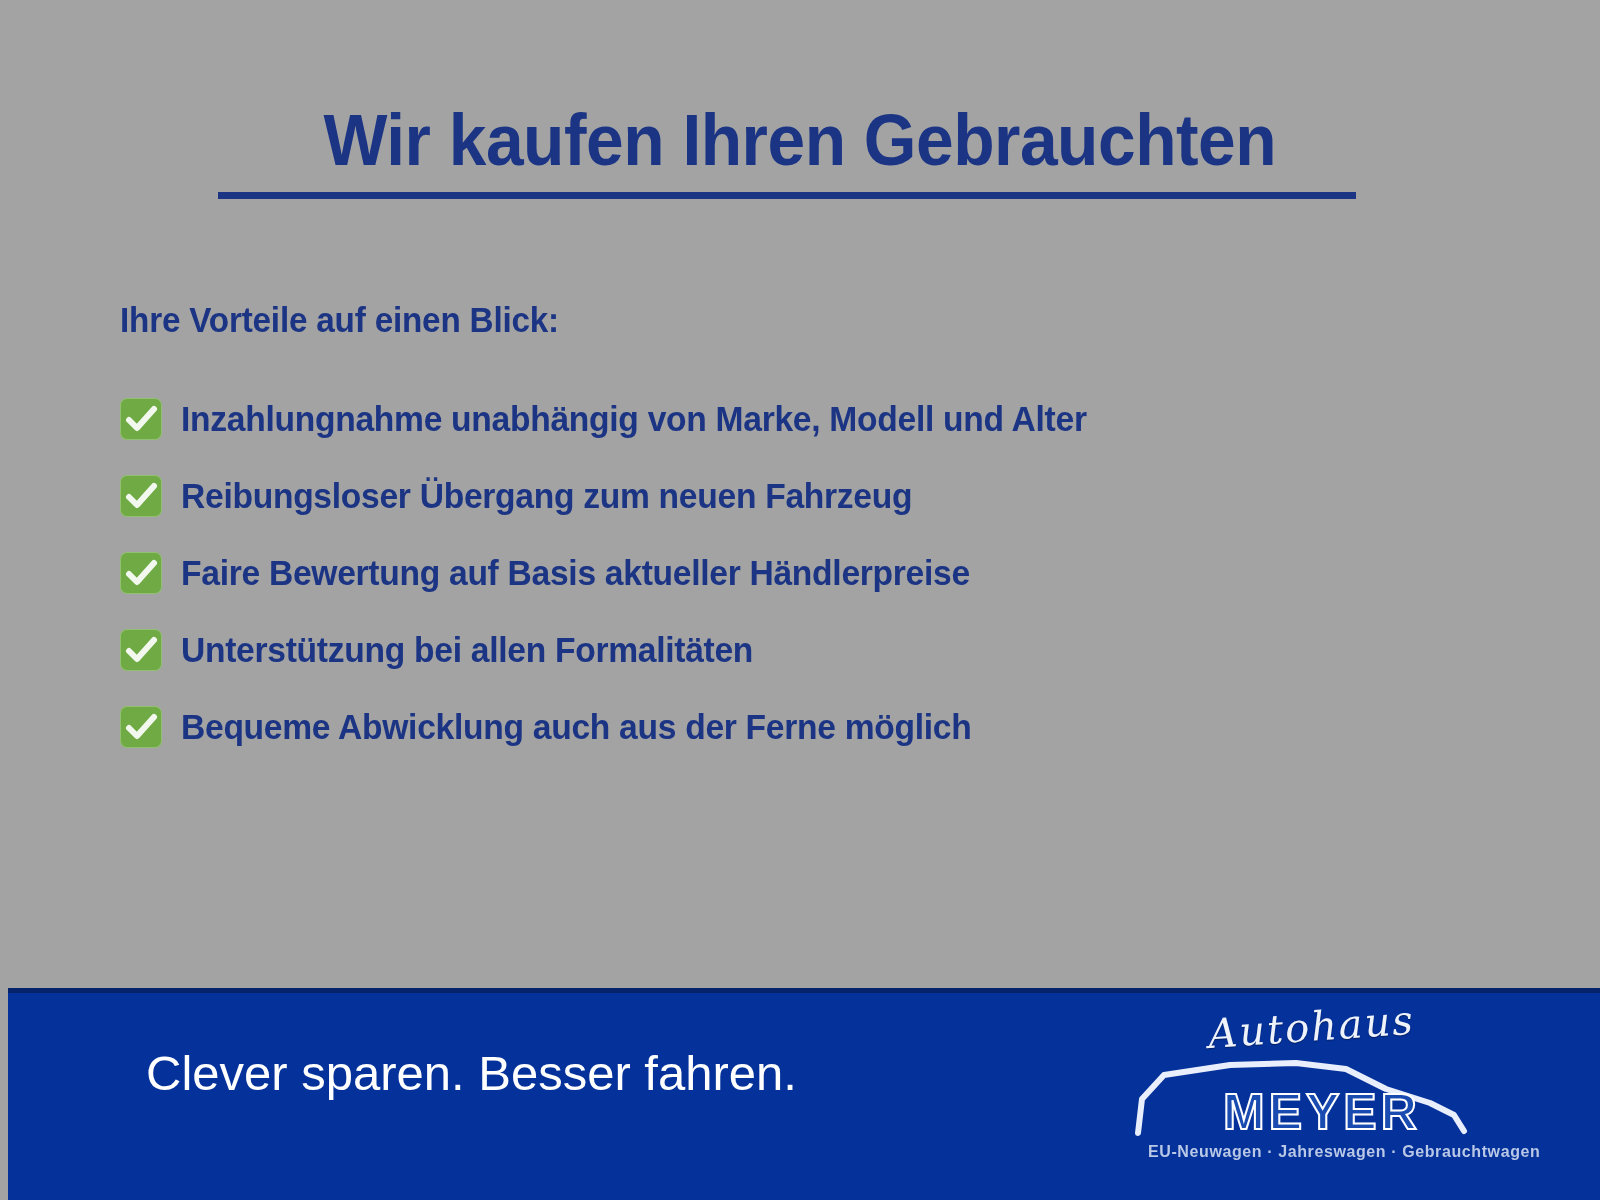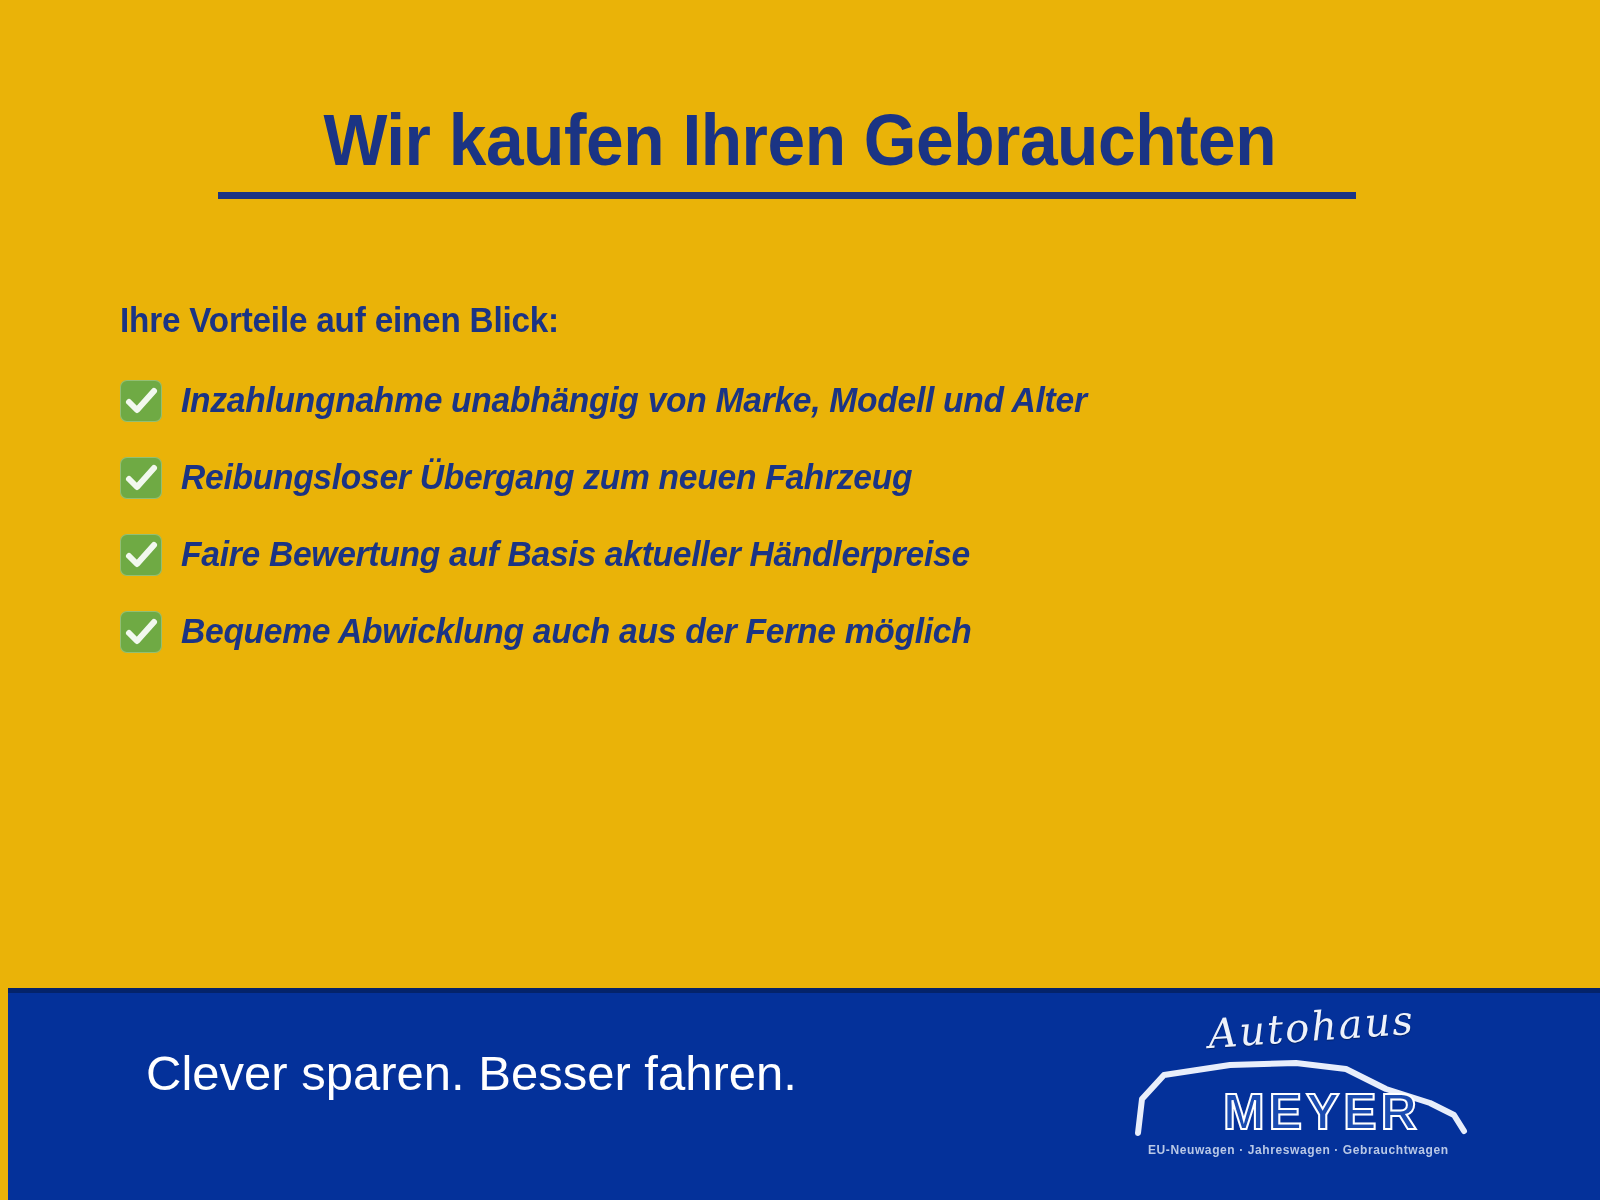--- a/index.html
+++ b/index.html
@@ -12,21 +12,21 @@
     height: 1200px;
     background: #ffffff;
     font-family: "Liberation Sans", sans-serif;
     overflow: hidden;
   }
 
   .page {
     position: relative;
     width: 1600px;
     height: 1200px;
-    background: #eab308;
+    background: #a3a3a3;
   }
 
   
   .title-block {
     position: absolute;
     left: 0;
     top: 104px;
     width: 1600px;
     text-align: center;
   }
@@ -68,22 +68,21 @@
   .benefits {
     position: absolute;
     left: 120px;
     top: 380px;
     width: 1400px;
   }
   .benefit-row {
     position: relative;
     height: 77px;
     display: flex;
-    align-items: flex-start;
-    font-style: italic;
+    align-items: center;
   }
   .check-box {
     position: relative;
     flex: 0 0 auto;
     width: 42px;
     height: 42px;
     border-radius: 7px;
     background: #6faa44;
     box-shadow: inset 0 0 0 1px rgba(255,255,255,0.25);
   }
@@ -161,21 +160,21 @@
     color: #1a4bb0;
     -webkit-text-stroke: 2px #ffffff;
     white-space: nowrap;
   }
   .logo-sub {
     position: absolute;
     left: 30px;
     top: 140px;
     width: 340px;
     text-align: left;
-    font-size: 12px;
+    font-size: 16px;
     font-weight: bold;
     color: #b9c8e6;
     letter-spacing: 0.6px;
     white-space: nowrap;
   }
 </style>
 </head>
 <body>
 
 <div class="page">
@@ -209,20 +208,28 @@
 
     <div class="benefit-row">
       <span class="check-box">
         <svg viewBox="0 0 42 42" xmlns="http://www.w3.org/2000/svg">
           <path d="M9 22 L17 30 L34 11" fill="none" stroke="#f2f8ee" stroke-width="6" stroke-linecap="round" stroke-linejoin="round"></path>
         </svg>
       </span>
       <span class="benefit-text">Faire Bewertung auf Basis aktueller Händlerpreise</span>
     </div>
 
+    <div class="benefit-row">
+      <span class="check-box">
+        <svg viewBox="0 0 42 42" xmlns="http://www.w3.org/2000/svg">
+          <path d="M9 22 L17 30 L34 11" fill="none" stroke="#f2f8ee" stroke-width="6" stroke-linecap="round" stroke-linejoin="round"></path>
+        </svg>
+      </span>
+      <span class="benefit-text">Unterstützung bei allen Formalitäten</span>
+    </div>
 
     <div class="benefit-row">
       <span class="check-box">
         <svg viewBox="0 0 42 42" xmlns="http://www.w3.org/2000/svg">
           <path d="M9 22 L17 30 L34 11" fill="none" stroke="#f2f8ee" stroke-width="6" stroke-linecap="round" stroke-linejoin="round"></path>
         </svg>
       </span>
       <span class="benefit-text">Bequeme Abwicklung auch aus der Ferne möglich</span>
     </div>
 

